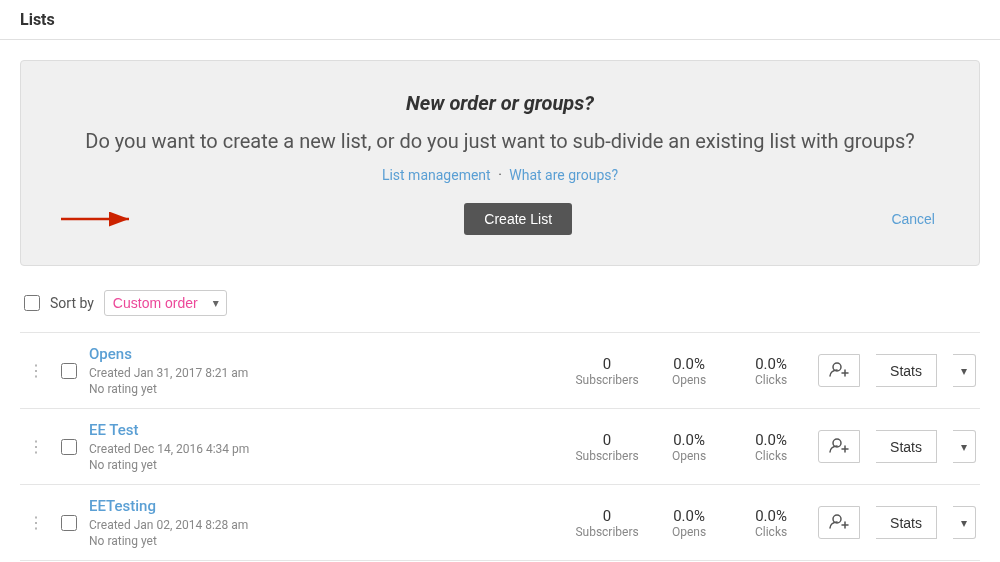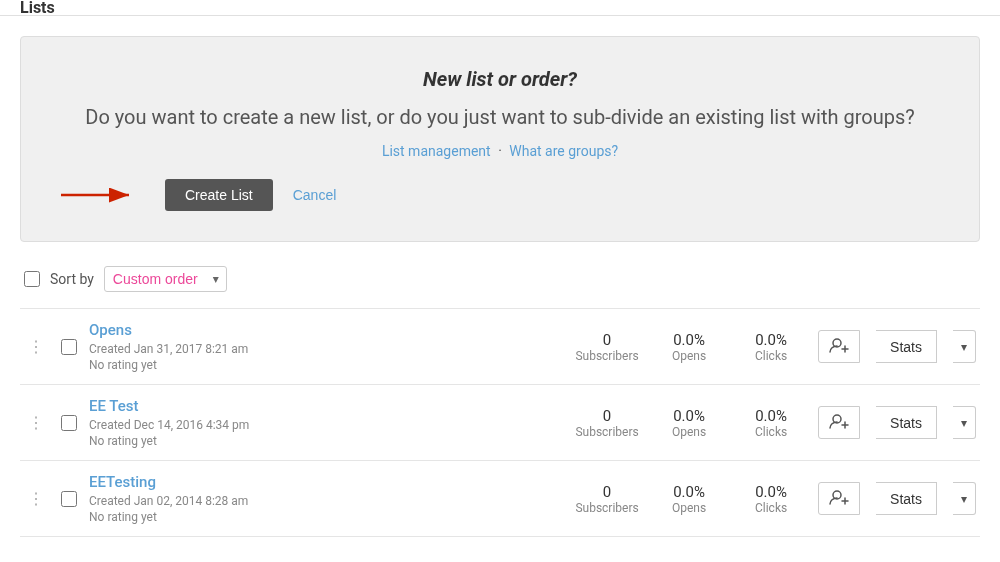--- a/index.html
+++ b/index.html
@@ -6,21 +6,21 @@
     body {
       font-family: -apple-system, BlinkMacSystemFont, 'Segoe UI', Roboto, sans-serif;
       font-size: 14px;
       color: #333;
       background: #fff;
       width: 1000px;
       min-height: 562px;
     }
 
     .top-bar {
-      height: 16px;
+      height: 40px;
       background: #fff;
       border-bottom: 1px solid #e0e0e0;
       display: flex;
       align-items: center;
       padding: 0 20px;
       justify-content: space-between;
     }
 
     .top-bar-logo {
       font-weight: bold;
@@ -74,21 +74,21 @@
     }
 
     .info-banner .links span {
       color: #555;
       margin: 0 4px;
     }
 
     .banner-actions {
       display: flex;
       align-items: center;
-      justify-content: flex-start;
+      justify-content: space-between;
       gap: 16px;
       position: relative;
     }
 
     .arrow-svg {
       margin-right: 8px;
     }
 
     .btn-create-list {
       background: #555;
@@ -282,21 +282,21 @@
 <body>
 
 <div class="top-bar">
   <span class="top-bar-logo">Lists</span>
   <div class="top-bar-right"></div>
 </div>
 
 <div class="main-content">
 
   <div class="info-banner">
-    <h2>New list or order?</h2>
+    <h2>New order or groups?</h2>
     <p>Do you want to create a new list, or do you just want to sub-divide an existing list with groups?</p>
     <div class="links">
       <a href="#">List management</a>
       <span>·</span>
       <a href="#">What are groups?</a>
     </div>
     <div class="banner-actions">
 
       <svg class="arrow-svg" width="80" height="30" viewBox="0 0 80 30">
         <defs>

